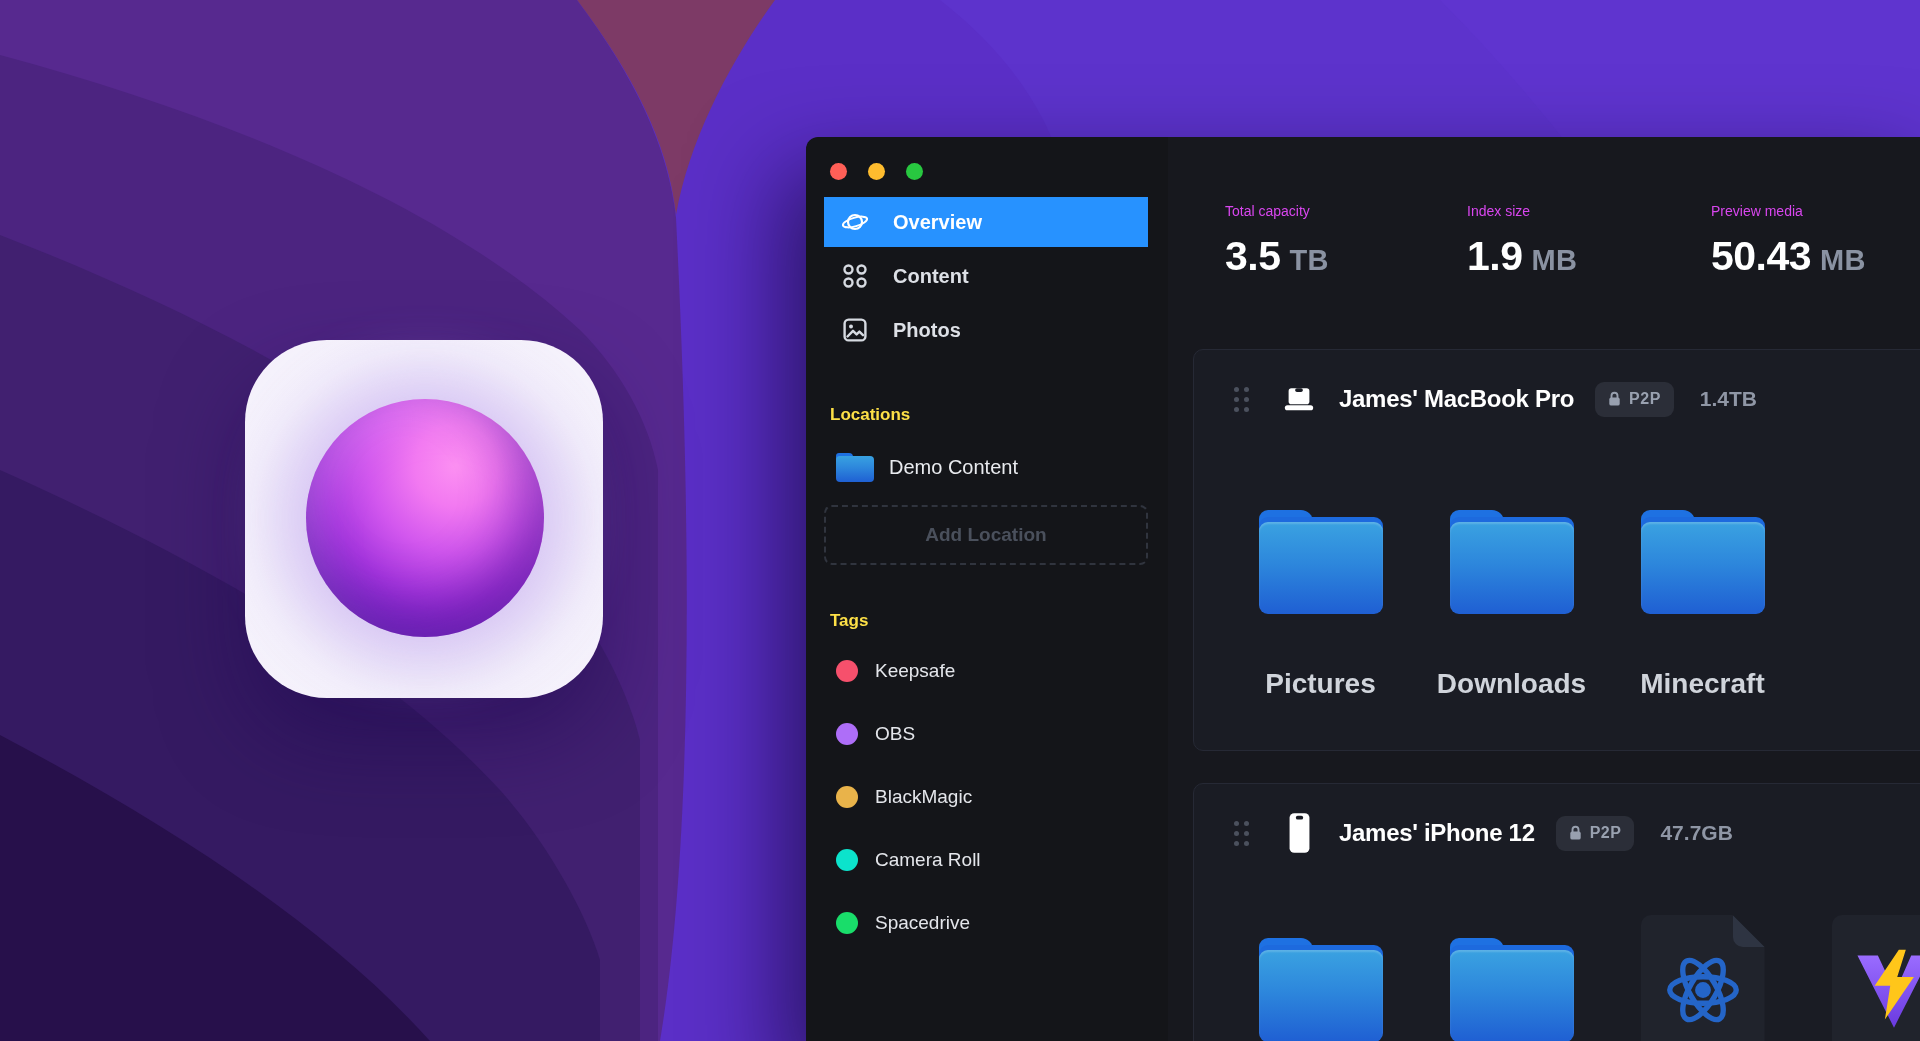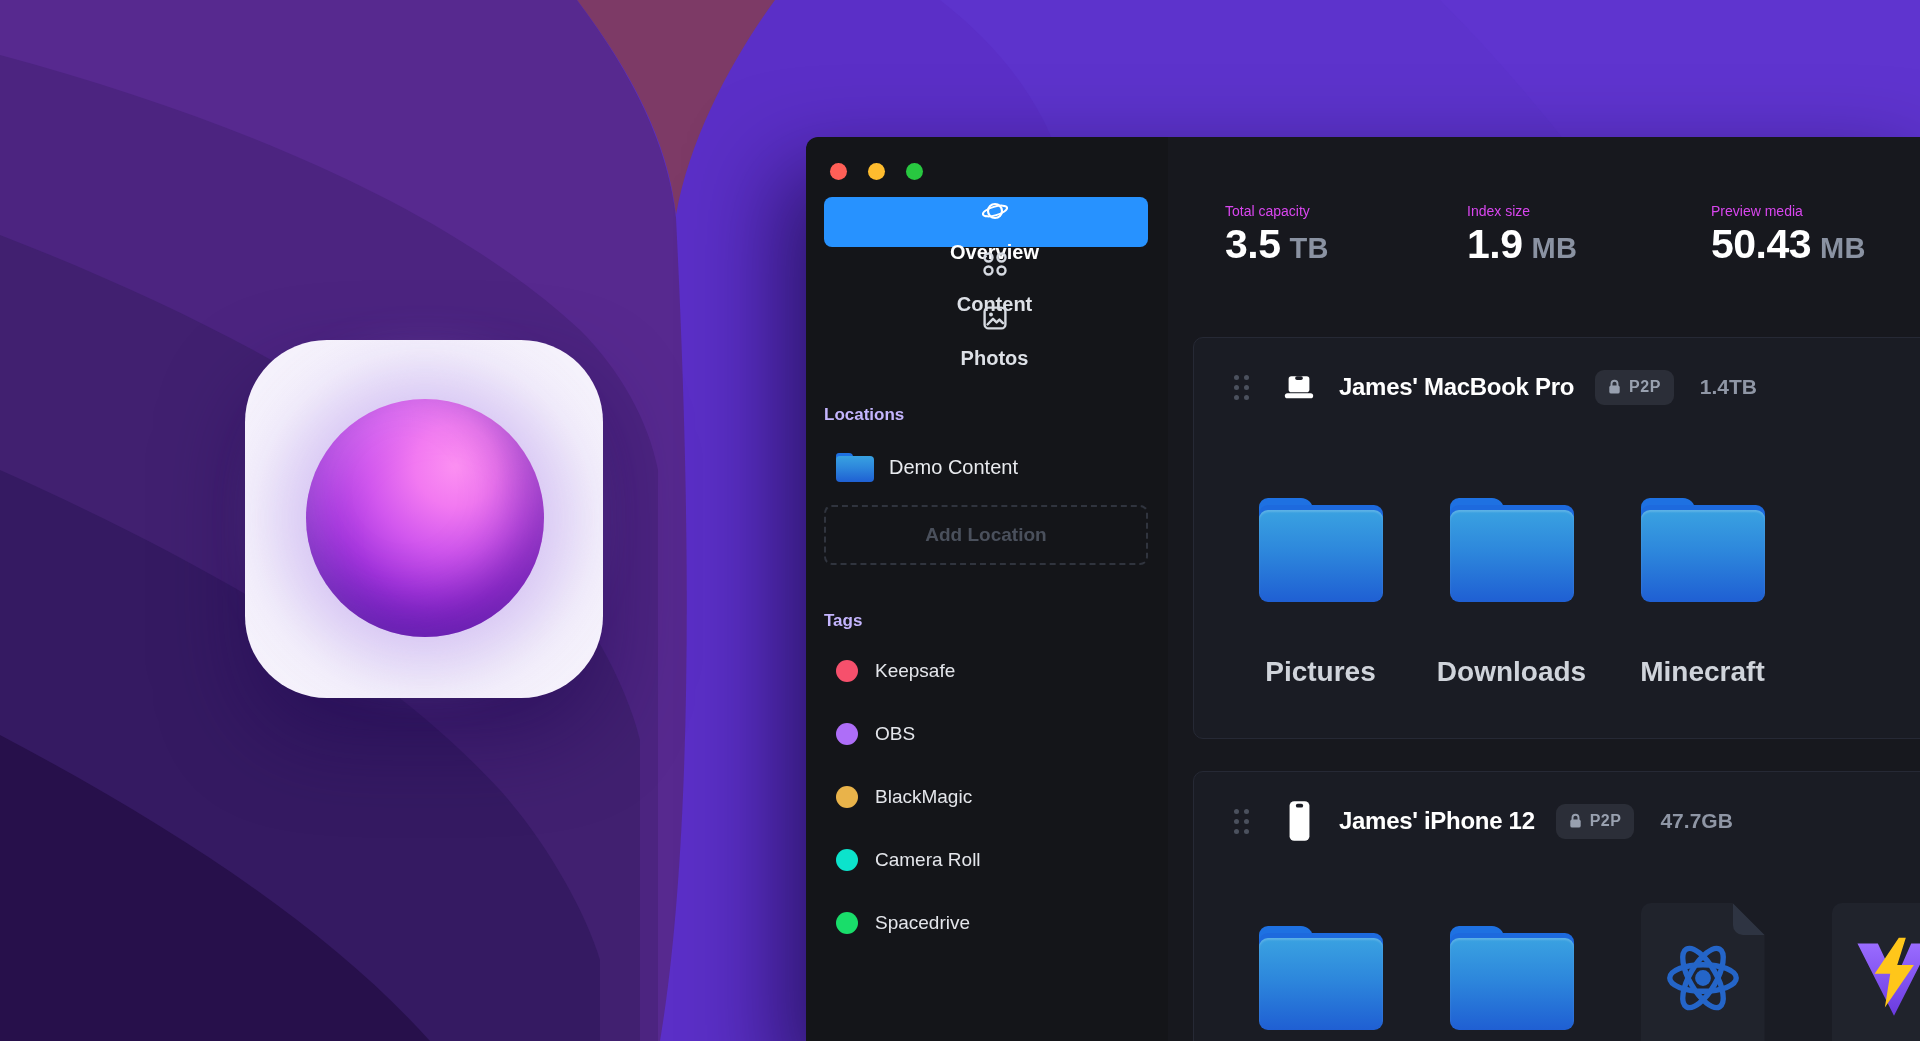--- a/index.html
+++ b/index.html
@@ -30,28 +30,28 @@
   .sidebar { width:362px; flex:none; background:#141519; padding:0 20px 0 18px; }
   .traffic { display:flex; gap:21px; margin:26px 0 0 6px; }
   .tl { width:17px; height:17px; border-radius:50%; display:block; }
 
   .library-selector { margin-top:25px; width:100%; height:55px; background:#1c1f29; border:none;
     border-radius:10px; display:flex; align-items:center; justify-content:space-between;
     padding:0 17px 0 19px; cursor:pointer; }
   .library-selector span { font-size:20px; font-weight:700; color:#eef0f3; letter-spacing:-.2px; }
 
   .nav { margin-top:17px; display:flex; flex-direction:column; gap:4px; }
-  .nav-item { height:50px; border-radius:8px; display:flex; align-items:center; gap:16px;
-    padding-left:17px; cursor:pointer;flex-direction:column; }
+  .nav-item { height:50px; border-radius:0; display:flex; align-items:center; gap:24px;
+    padding-left:17px; cursor:pointer; }
   .nav-item .ico { width:28px; display:flex; justify-content:center; }
   .nav-item span { font-size:20px; font-weight:600; color:#dde0e6; }
   .nav-item.active { background:#2792ff; }
   .nav-item.active span { color:#fff; font-weight:700; }
 
-  .section-heading { margin-left:0; font-size:17px; font-weight:700; color:#c4b5fd; }
+  .section-heading { margin-left:6px; font-size:17px; font-weight:700; color:#fde047; }
   .h-locations { margin-top:50px; }
   .h-tags { margin-top:46px; }
 
   .location-row { margin-top:20px; height:44px; display:flex; align-items:center; gap:15px;
     padding-left:12px; border-radius:8px; cursor:pointer; }
   .location-row span { font-size:20px; color:#e9ebef; }
 
   .folder-sm { position:relative; width:38px; height:29px; flex:none; }
   .folder-sm .tab { position:absolute; top:0; left:0; width:17px; height:9px; border-radius:3px 4px 0 0; background:#1e71e2; }
   .folder-sm .bodyp { position:absolute; top:3.5px; width:100%; height:25.5px; border-radius:4px;
@@ -65,21 +65,21 @@
   .tag-row { height:44px; display:flex; align-items:center; gap:17px; padding-left:12px;
     border-radius:8px; cursor:pointer; }
   .dot { width:22px; height:22px; border-radius:50%; flex:none; }
   .tag-row span { font-size:19px; font-weight:500; color:#e4e6eb; }
 
   
   .main { flex:1; background:#17181e; position:relative; }
   .stats { display:flex; margin:66px 0 0 57px; }
   .stat:nth-child(1){ width:242px; } .stat:nth-child(2){ width:244px; }
   .stat-label { font-size:14px; color:#d946ef; }
-  .stat-value { margin-top:2px; display:flex; align-items:baseline; gap:9px; }
+  .stat-value { margin-top:14px; display:flex; align-items:baseline; gap:9px; }
   .stat-value .v { font-size:41px; font-weight:800; color:#ffffff; letter-spacing:-.5px; }
   .stat-value .u { font-size:29px; font-weight:800; color:#8a92a2; letter-spacing:.3px; }
 
   .device-card { margin:69px -24px 0 25px; background:#1a1c24; border:1px solid #262935;
     border-radius:10px; padding-top:31px; height:402px; overflow:hidden; }
   .device-card.iphone { margin-top:32px; height:480px; }
 
   .card-header { display:flex; align-items:center; height:36px; padding-left:40px; }
   .drag { display:grid; grid-template-columns:repeat(2,5px); gap:5px 5px; cursor:grab; }
   .drag i { width:5px; height:5px; border-radius:50%; background:#4b515e; }

